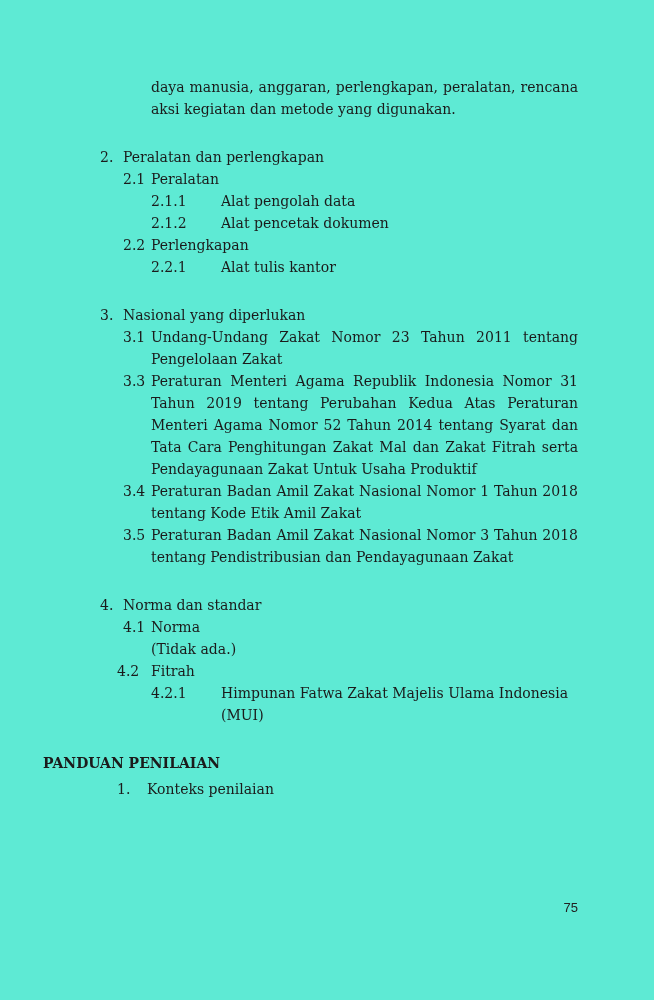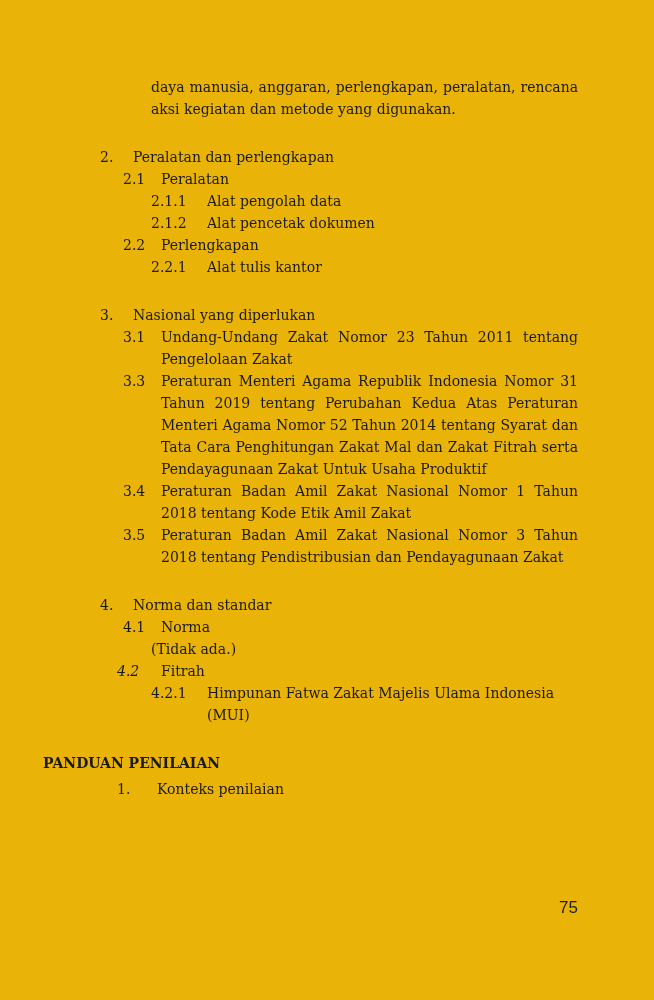--- a/index.html
+++ b/index.html
@@ -1,56 +1,56 @@
 <!DOCTYPE html>
 <html><head>
 <meta charset="utf-8">
 <style>
   html, body { margin: 0; padding: 0; }
   body { background: #ffffff; }
   .page {
     position: relative;
     width: 654px;
     height: 1000px;
-    background: #eab308;
+    background: #5eead4;
     font-family: "DejaVu Serif", serif;
     font-size: 14px;
     line-height: 22px;
     color: #1b1b1b;
     overflow: hidden;
   }
   .intro {
     margin: 76px 76px 0 151px;
     text-align: justify;
   }
   .section { margin-top: 26px; }
   .row { display: flex; }
   .l1 { margin-left: 100px; margin-right: 76px; }
   .l1 .num { flex: 0 0 23px; }
   .l2 { margin-left: 123px; margin-right: 76px; }
   .l2 .num { flex: 0 0 28px; }
   .l2.alt { margin-left: 117px; }
-  .l2.alt .num { flex: 0 0 34px; font-style: italic; }
-  .l3 { margin-left: 151px; margin-right: 76px; }
+  .l2.alt .num { flex: 0 0 34px; }
+  .l3 { margin-left: 151px; margin-right: 76px; gap: 24px; }
   .l3 .num { flex: 0 0 46px; }
-  .txt { flex: 1; text-align: justify; margin-left: 10px; }
+  .txt { flex: 1; text-align: justify; }
   .txt.noj { text-align: left; }
   .note { margin-left: 151px; margin-right: 76px; }
   .heading {
     margin: 26px 76px 0 43px;
     font-weight: bold;
   }
   .assess { margin-top: 4px; margin-left: 117px; margin-right: 76px; }
   .assess .num { flex: 0 0 30px; }
   .pagenum {
     position: absolute;
     top: 897px;
     right: 76px;
     font-family: "Liberation Sans", sans-serif;
-    font-size: 17px;
+    font-size: 13px;
     color: #222222;
   }
 </style>
 </head>
 <body>
 
 <div class="page">
 
   <p class="intro">daya manusia, anggaran, perlengkapan, peralatan, rencana aksi kegiatan dan metode yang digunakan.</p>
 

